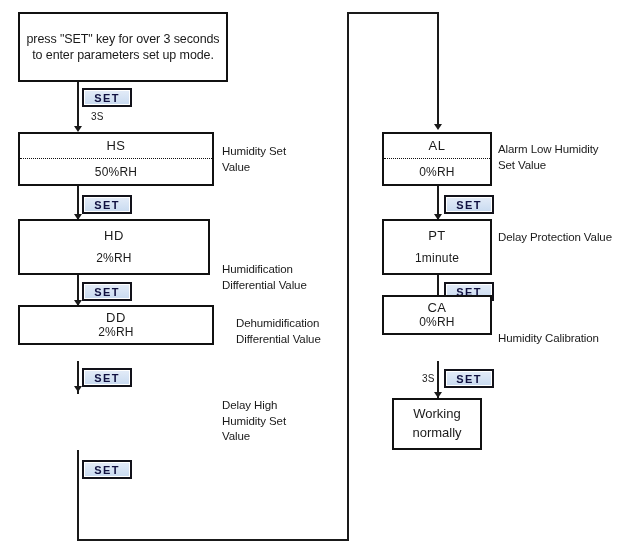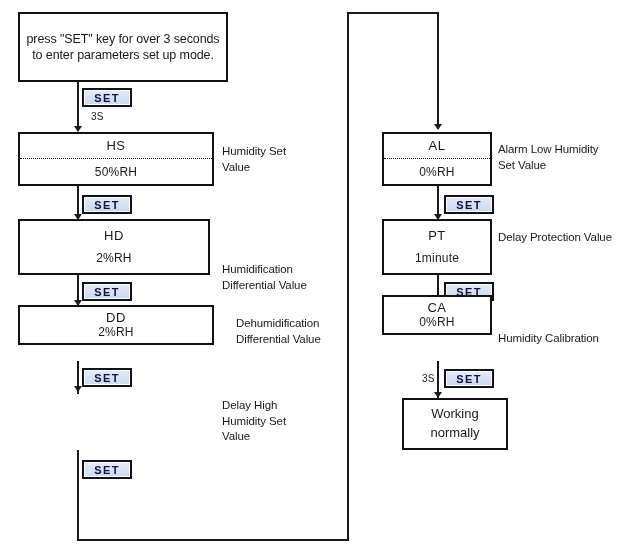--- a/index.html
+++ b/index.html
@@ -200,18 +200,18 @@
     <span class="param-code">CA</span>
     <span class="param-val">0%RH</span>
   </div>
   <div class="annot" style="left:498px; top:315px; width:118px;margin-top:16px;">Humidity Calibration</div>
 
   <div class="vline" style="left:437px; top:361px; height:37px;"></div>
   <div class="arrowdown" style="left:434px; top:392px;"></div>
   <div class="setkey" style="left:444px; top:369px; width:50px; height:19px;">SET</div>
   <div class="holdlabel" style="left:411px; top:373px;">3S</div>
 
-  <div class="node end-box" style="left:402px; top:398px; width:106px; height:52px;align-items:center;">
+  <div class="node end-box" style="left:392px; top:398px; width:90px; height:52px;align-items:center;">
     <span>Working</span>
     <span>normally</span>
   </div>
 
 </div>
 
 </body></html>

